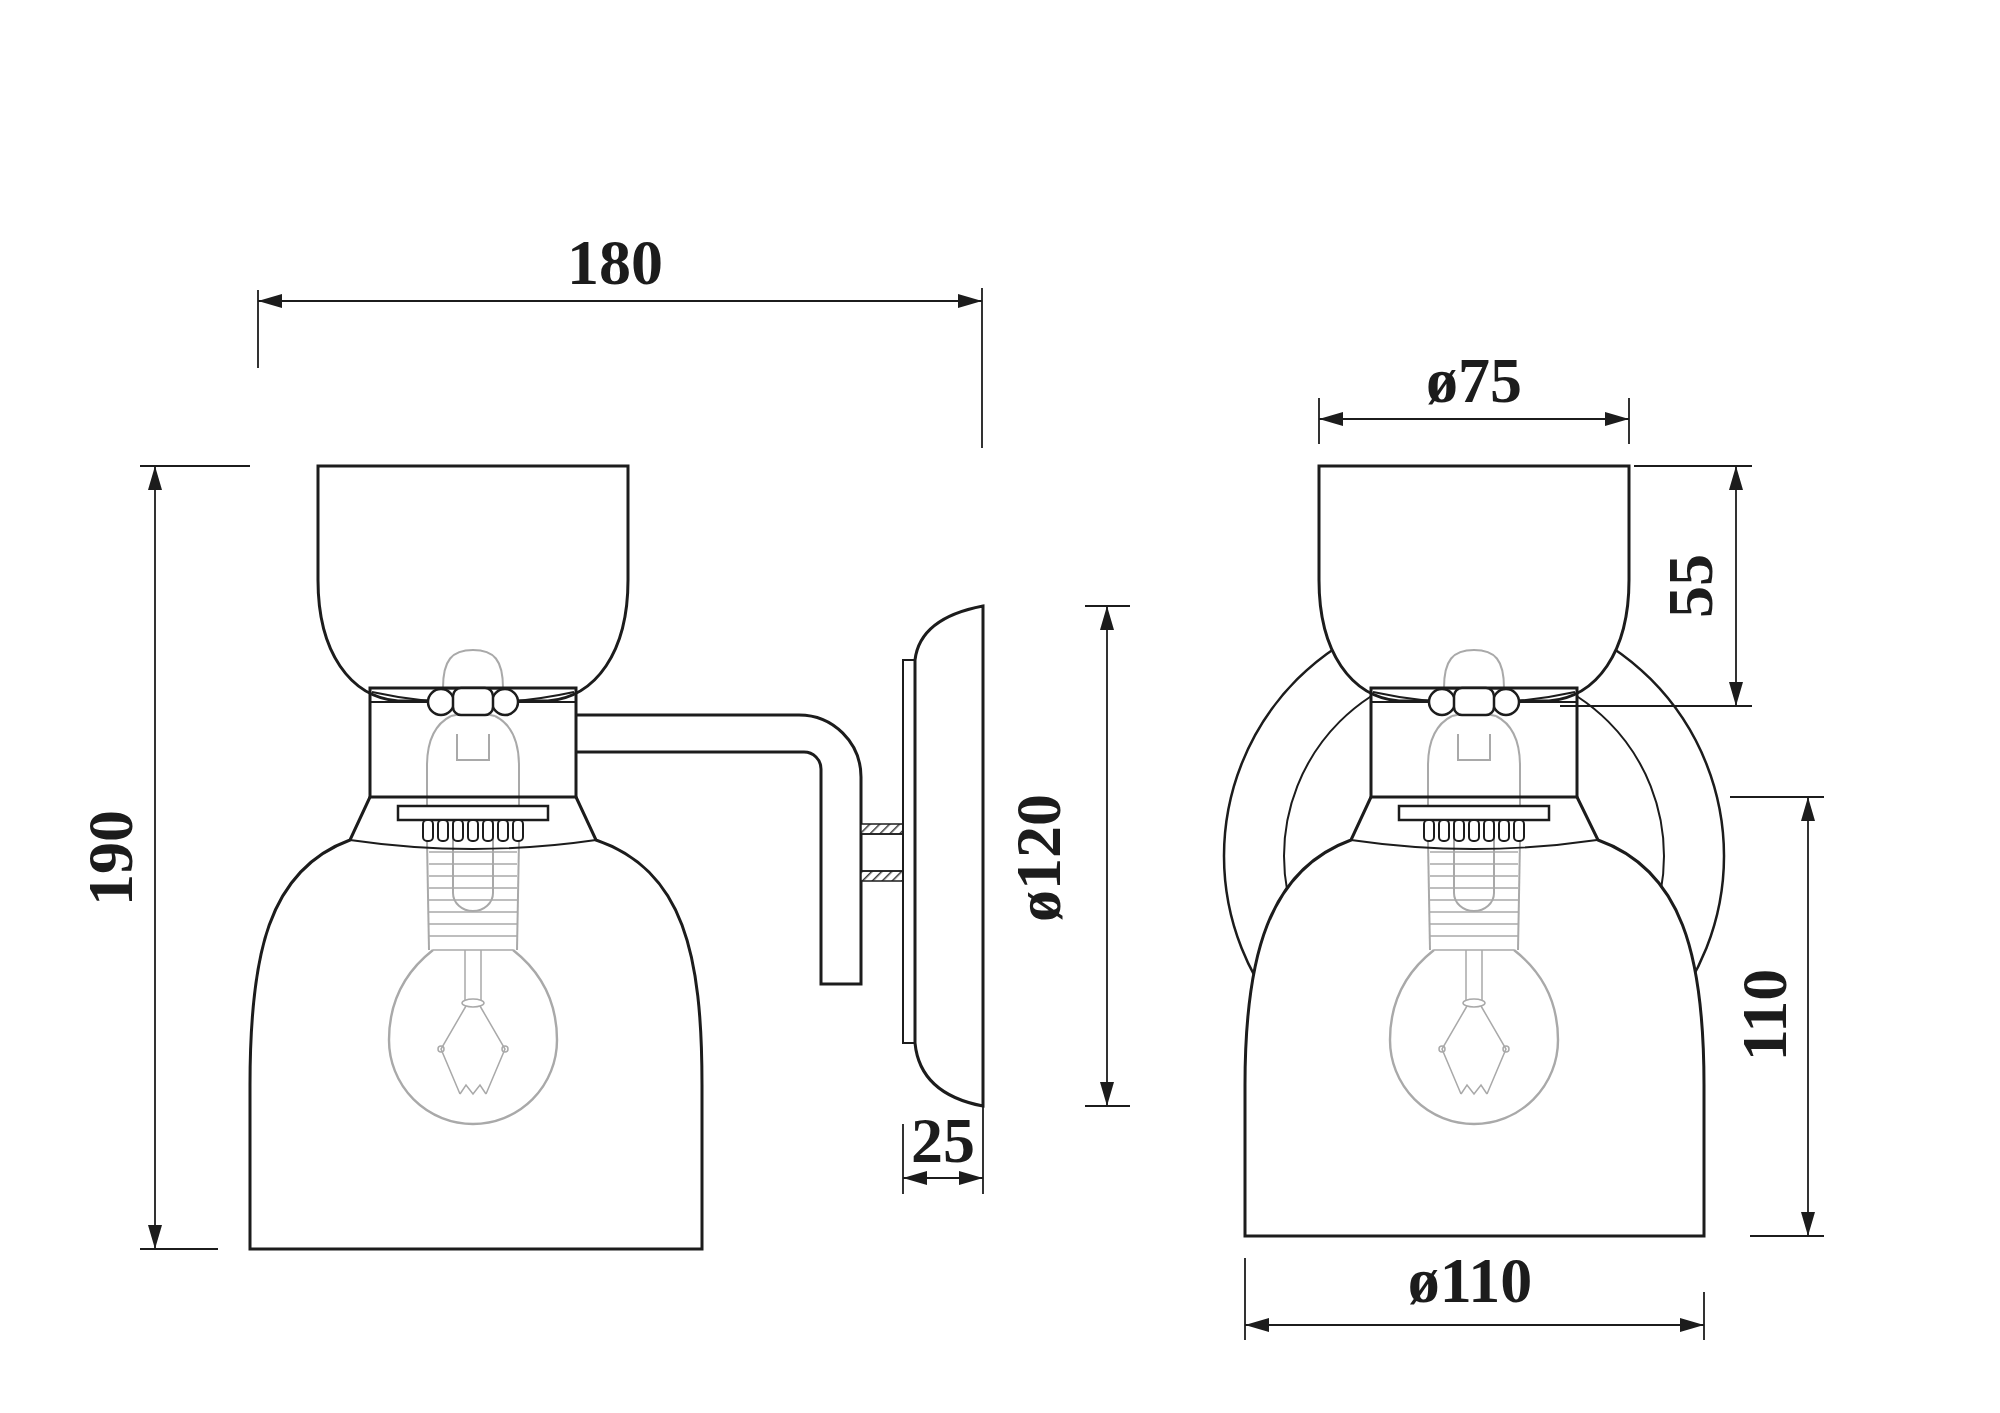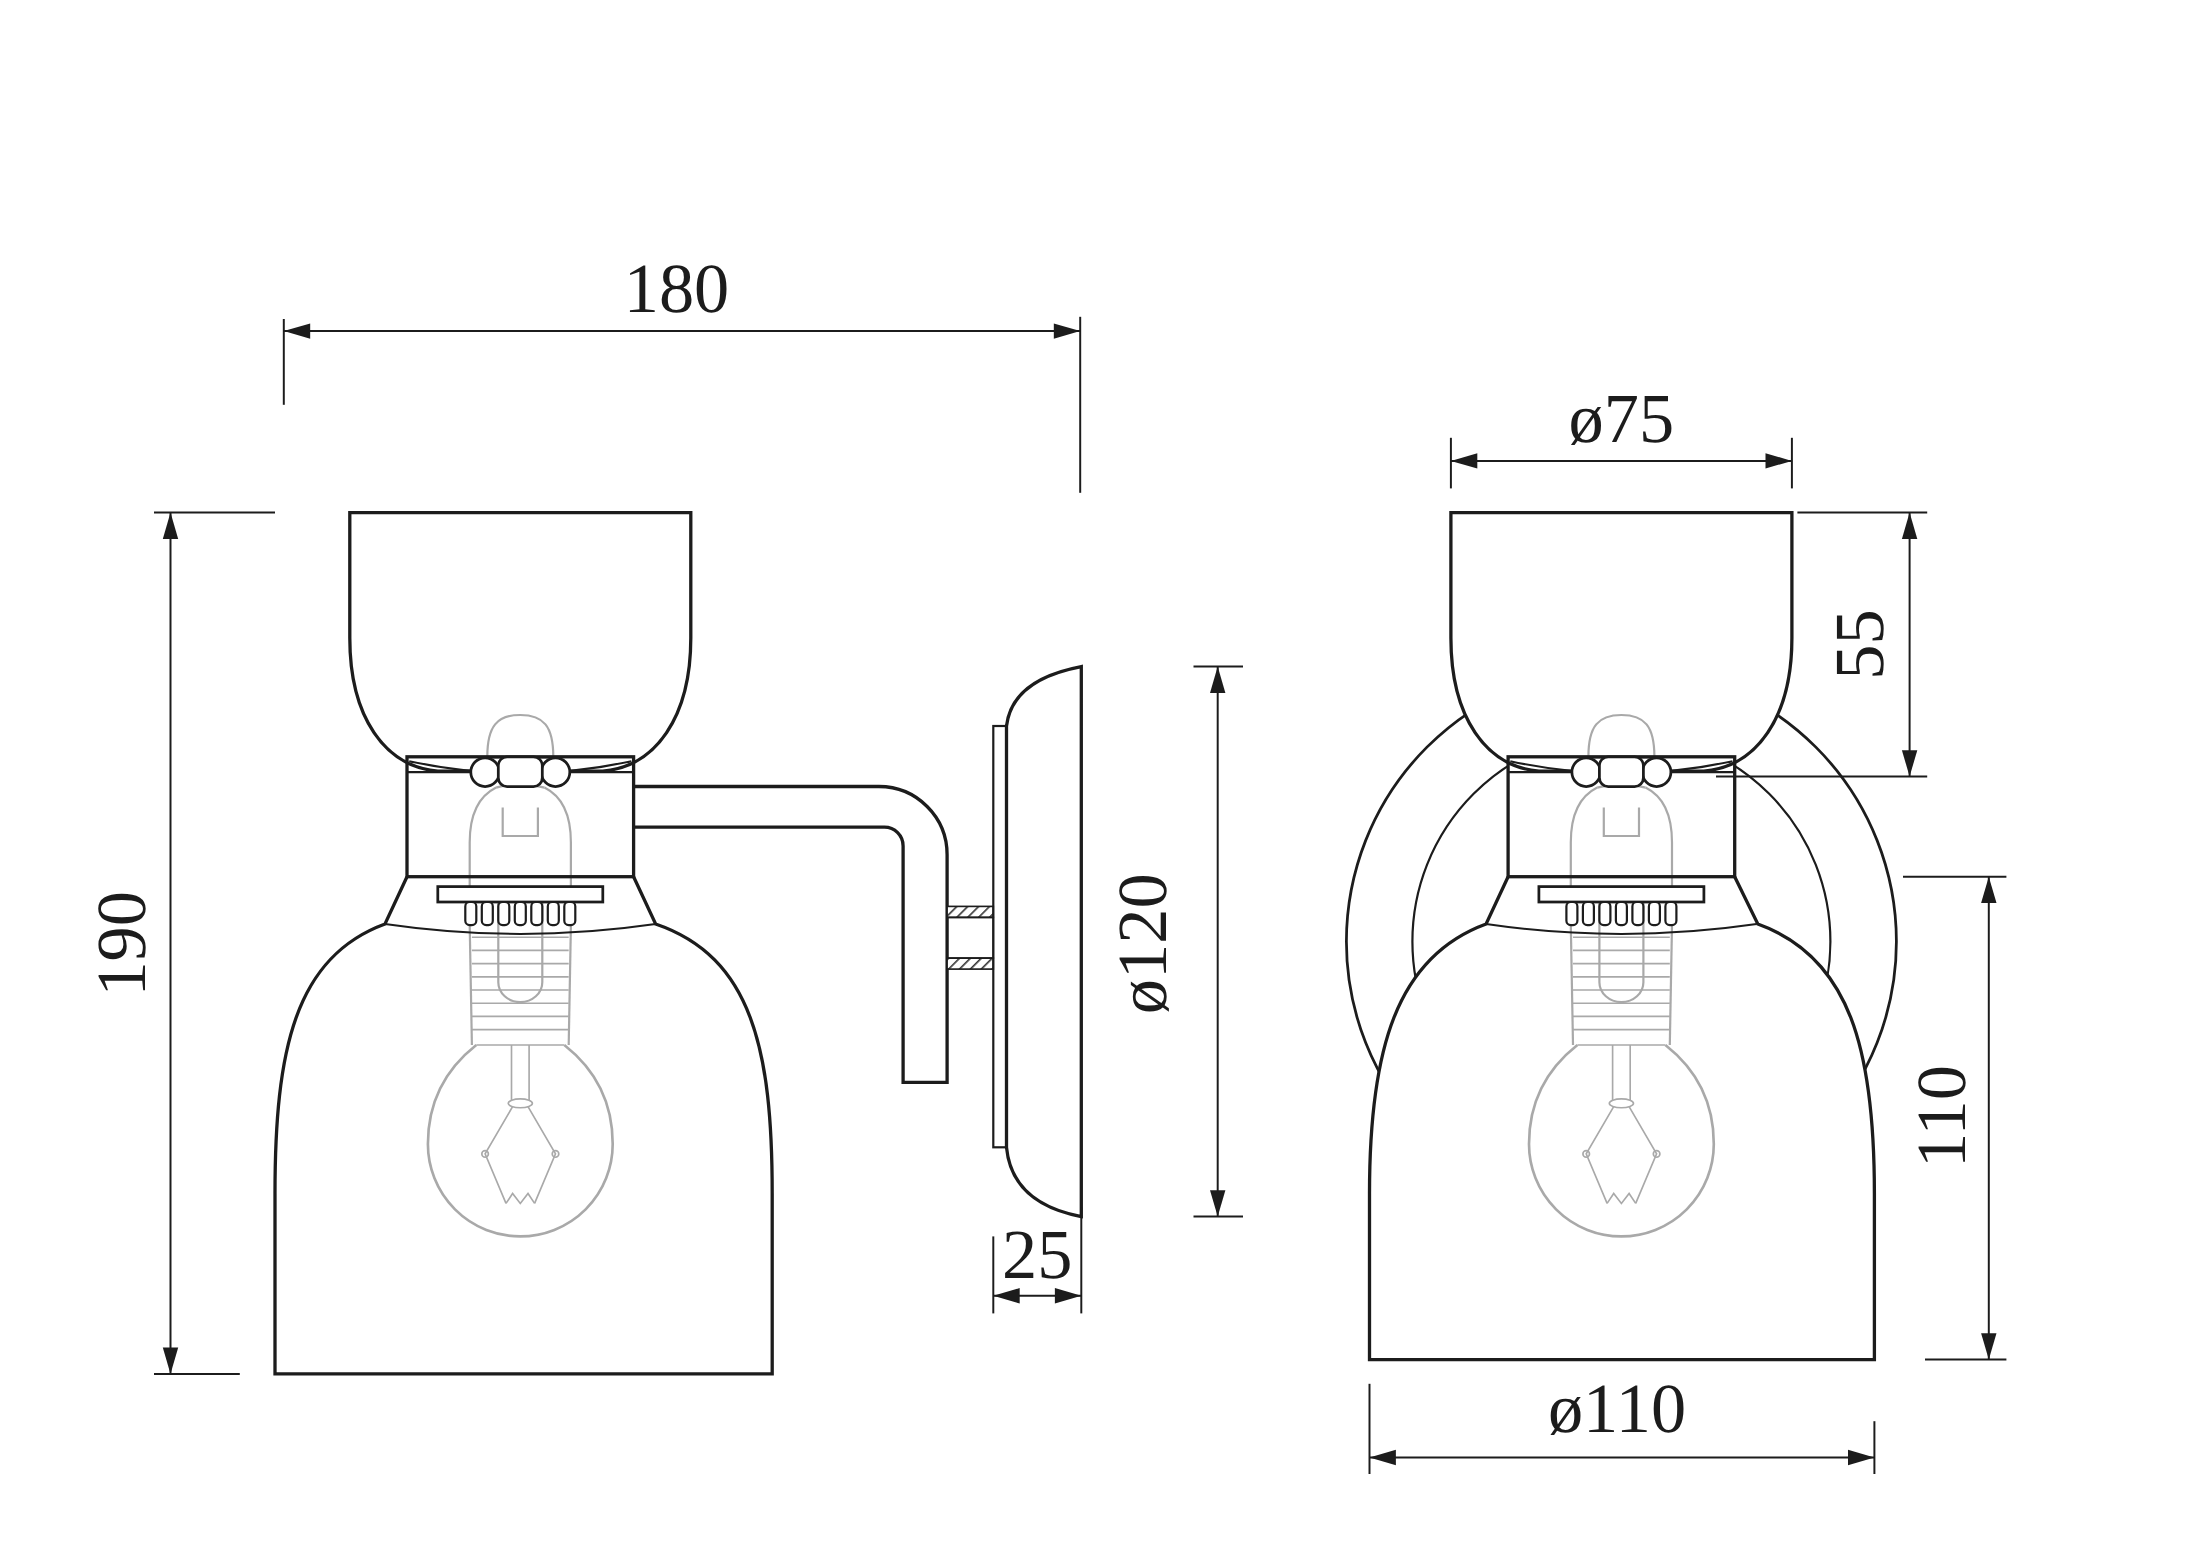--- a/index.html
+++ b/index.html
@@ -1,16 +1,16 @@
 <!DOCTYPE html>
 <html><head>
 <meta charset="utf-8">
 <style>
   html,body { margin:0; padding:0; background:#fff; }
-  .stage { width:2000px; height:1413px; position:relative; background:#fff; }
+  .stage { width:2000px; height:1413px; position:relative; background:#fff;font-weight:bold; }
   svg text {
     font-family: "Liberation Serif", "DejaVu Serif", serif;
     font-size: 64px;
   }
 </style>
 </head>
 <body>
 
 <div class="stage">
 <svg width="2000" height="1413" viewBox="0 0 2000 1413">

